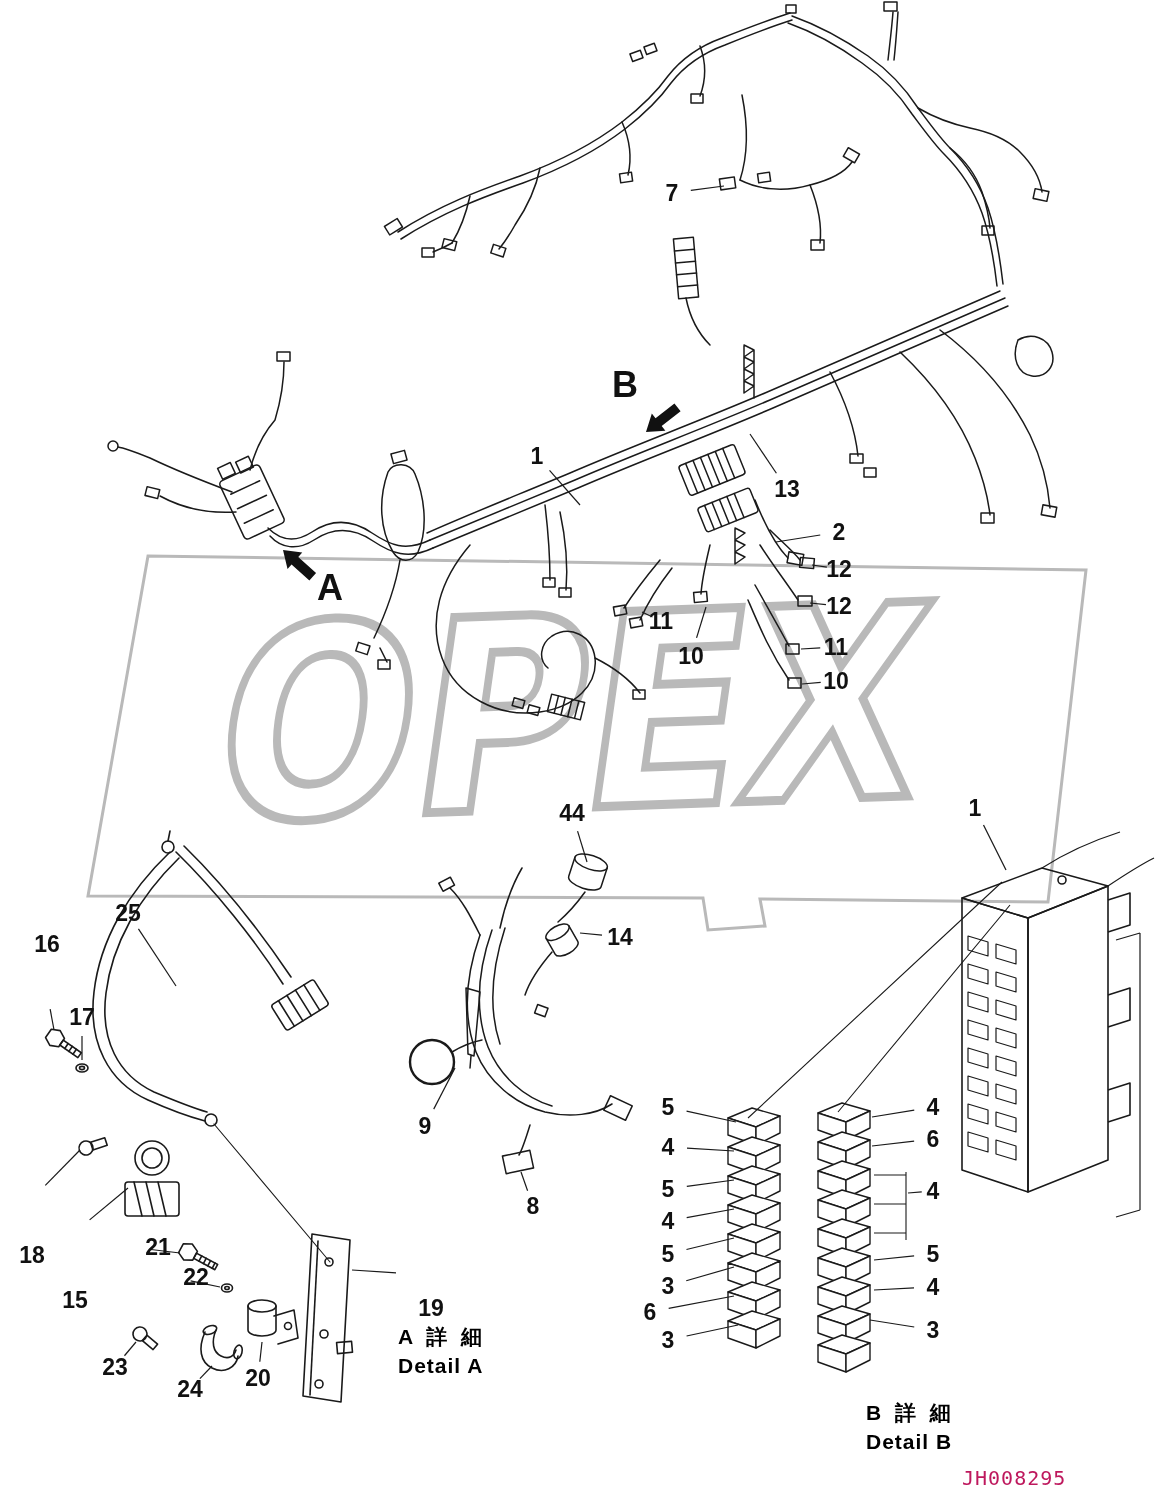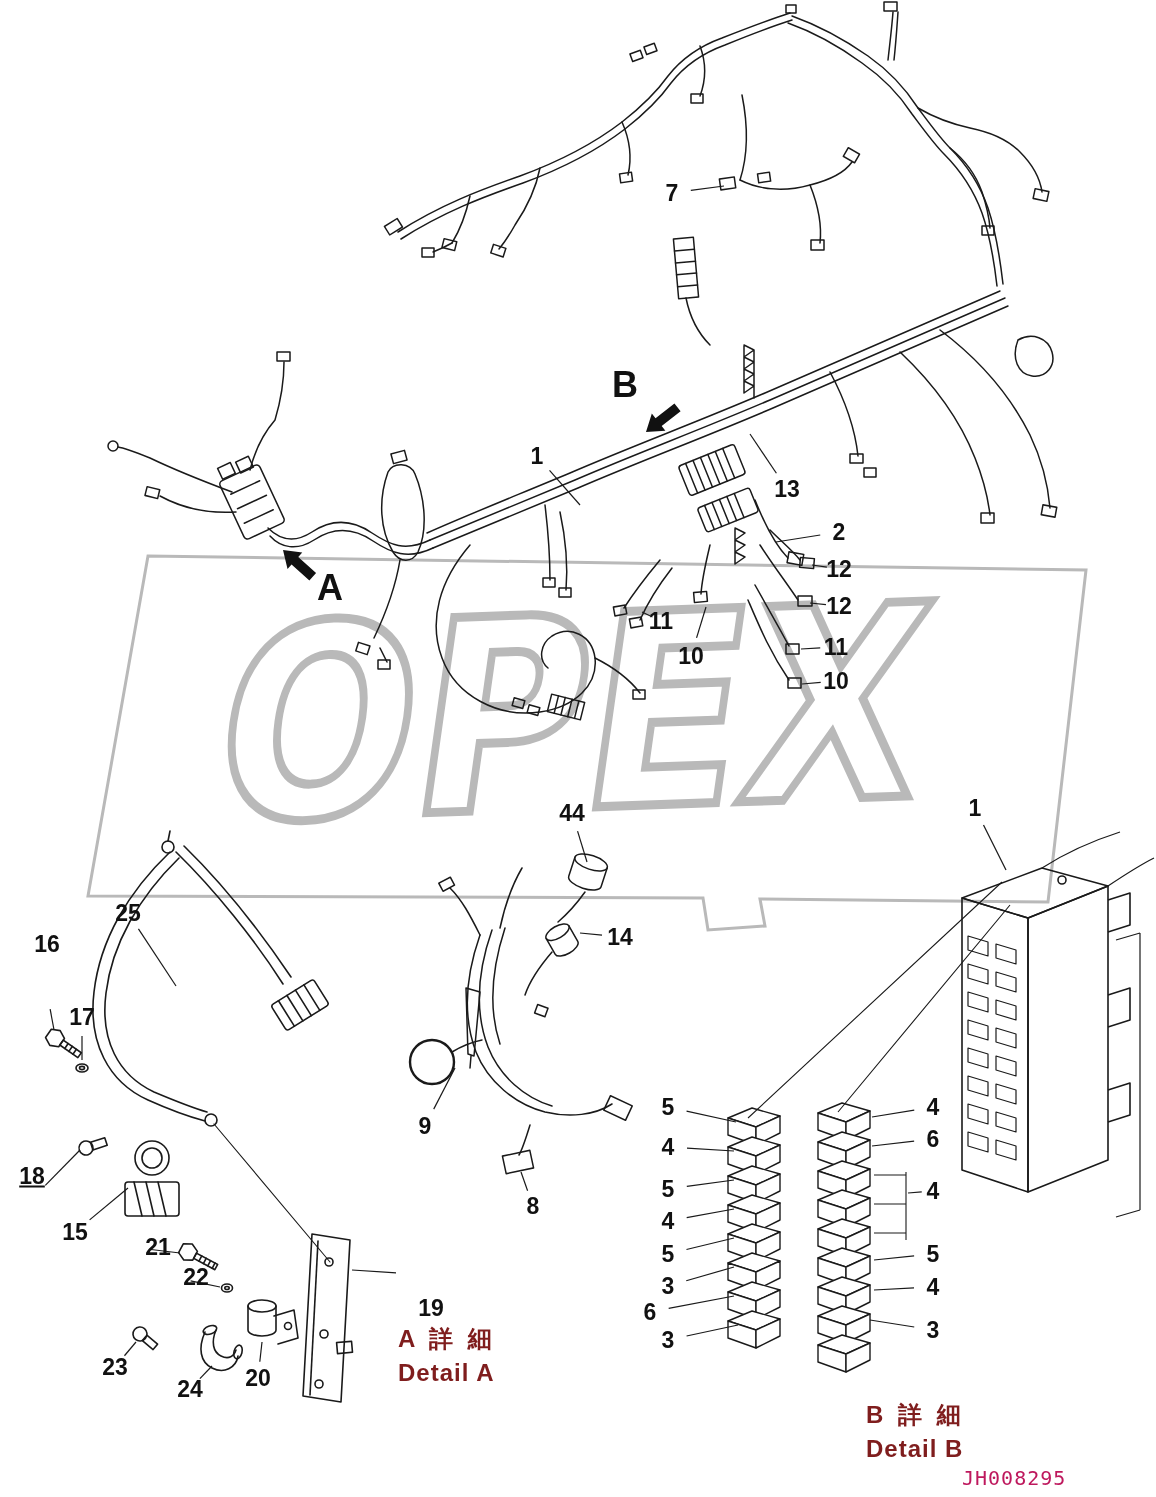--- a/index.html
+++ b/index.html
@@ -3,21 +3,21 @@
 <meta charset="utf-8">
 <style>
   html,body{margin:0;padding:0;background:#e8e8e8}
   .canvas{position:relative;width:1156px;height:1497px;background:#ffffff;
     font-family:"Liberation Sans",sans-serif;overflow:hidden;margin:0 auto}
   svg.layer{position:absolute;left:0;top:0;width:1156px;height:1497px}
   .callout{position:absolute;transform:translate(-50%,-50%);font-size:23px;
     font-weight:bold;color:#111;line-height:1;white-space:nowrap}
   .marker{position:absolute;transform:translate(-50%,-50%);font-size:36px;
     font-weight:bold;color:#111;line-height:1}
-  .caption{position:absolute;color:#7f1d1d;font-size:24px;font-weight:bold;
+  .caption{position:absolute;color:#000000;font-size:21px;font-weight:bold;
     letter-spacing:4px;line-height:1.4;white-space:nowrap}
   .caption .en{letter-spacing:1px}
   .docnum{position:absolute;left:962px;top:1466px;color:#be185d;
     font-family:"DejaVu Sans Mono",monospace;font-size:20px;letter-spacing:1px}
 </style>
 </head>
 <body>
 
 <div class="canvas">
 
@@ -359,22 +359,22 @@
       <div class="callout" style="left: 691px; top: 656px;">10</div>
       <div class="callout" style="left: 836px; top: 647px;">11</div>
       <div class="callout" style="left: 836px; top: 681px;">10</div>
       <div class="callout" style="left: 572px; top: 813px;">44</div>
       <div class="callout" style="left: 975px; top: 808px;">1</div>
       <div class="callout" style="left: 128px; top: 913px;">25</div>
       <div class="callout" style="left: 620px; top: 937px;">14</div>
       <div class="callout" style="left: 47px; top: 944px;">16</div>
       <div class="callout" style="left: 82px; top: 1017px;">17</div>
       <div class="callout" style="left: 425px; top: 1126px;">9</div>
-      <div class="callout" style="left: 32px; top: 1176px; text-decoration: underline;">18</div>
-      <div class="callout" style="left: 75px; top: 1232px;">15</div>
+      <div class="callout" style="left: 32px; top: 1255px;">18</div>
+      <div class="callout" style="left: 75px; top: 1300px;">15</div>
       <div class="callout" style="left: 130px; top: 1247px; margin-left: 28px;">21</div>
       <div class="callout" style="left: 172px; top: 1277px; margin-left: 24px;">22</div>
       <div class="callout" style="left: 533px; top: 1206px;">8</div>
       <div class="callout" style="left: 415px; top: 1308px; margin-left: 16px;">19</div>
       <div class="callout" style="left: 115px; top: 1367px;">23</div>
       <div class="callout" style="left: 190px; top: 1389px;">24</div>
       <div class="callout" style="left: 258px; top: 1378px; text-align: right;">20</div>
       <div class="callout" style="left: 668px; top: 1107px;">5</div>
       <div class="callout" style="left: 668px; top: 1147px;">4</div>
       <div class="callout" style="left: 668px; top: 1189px;">5</div>

